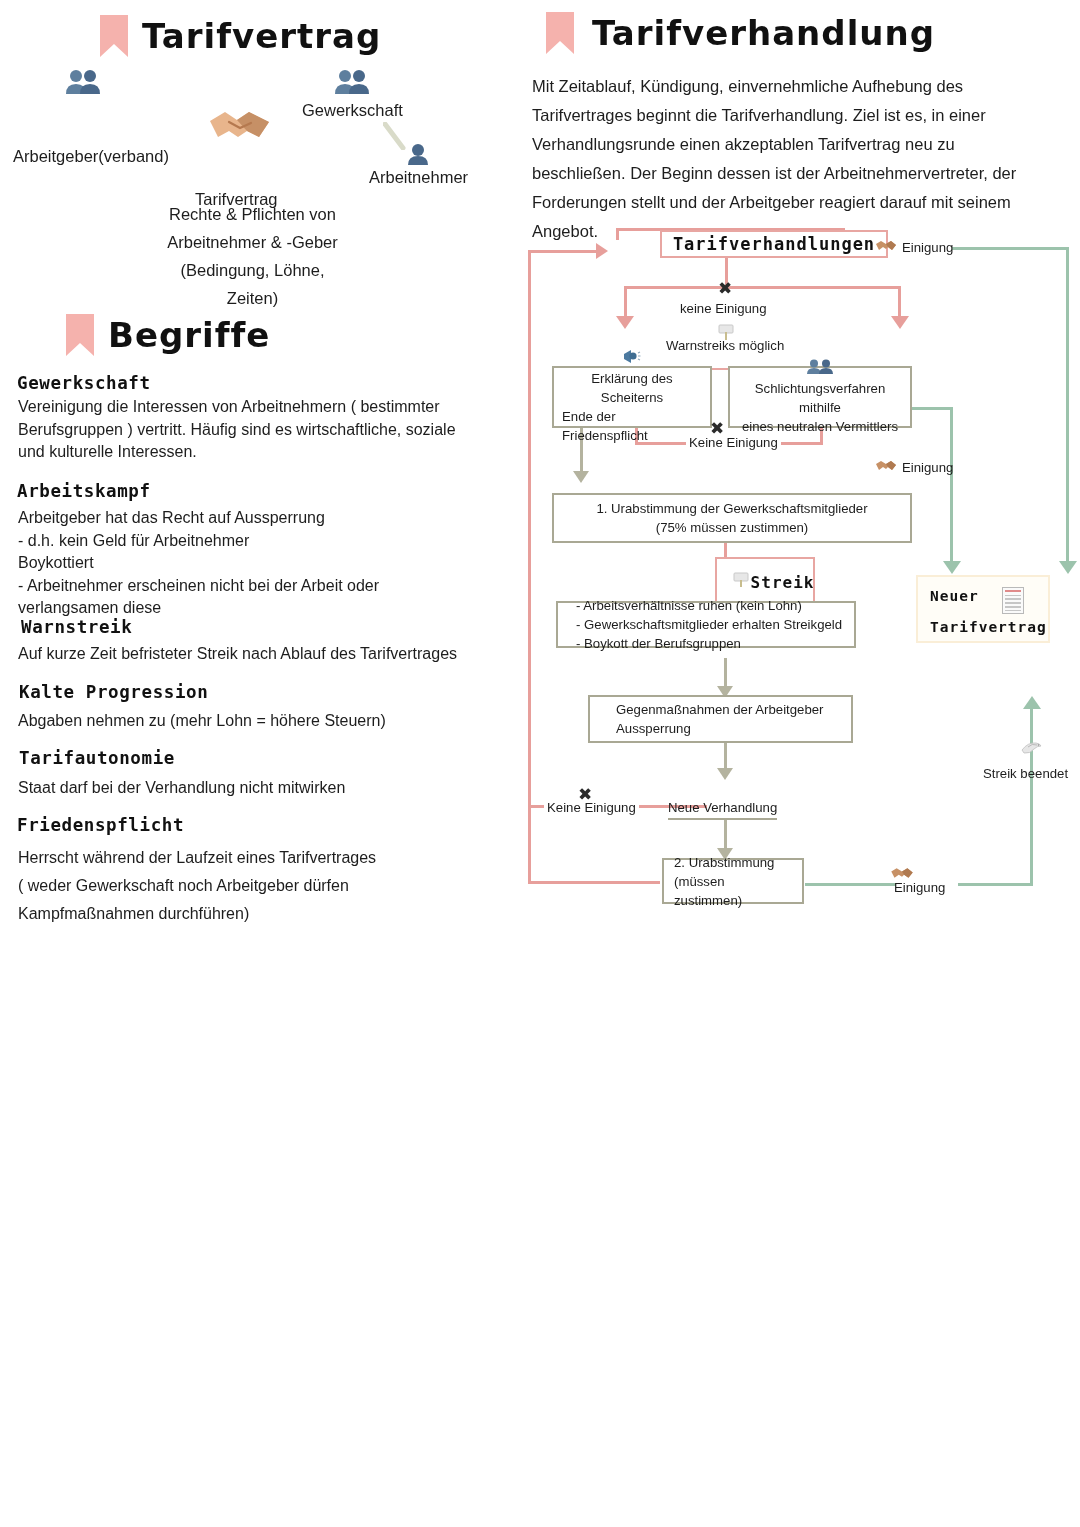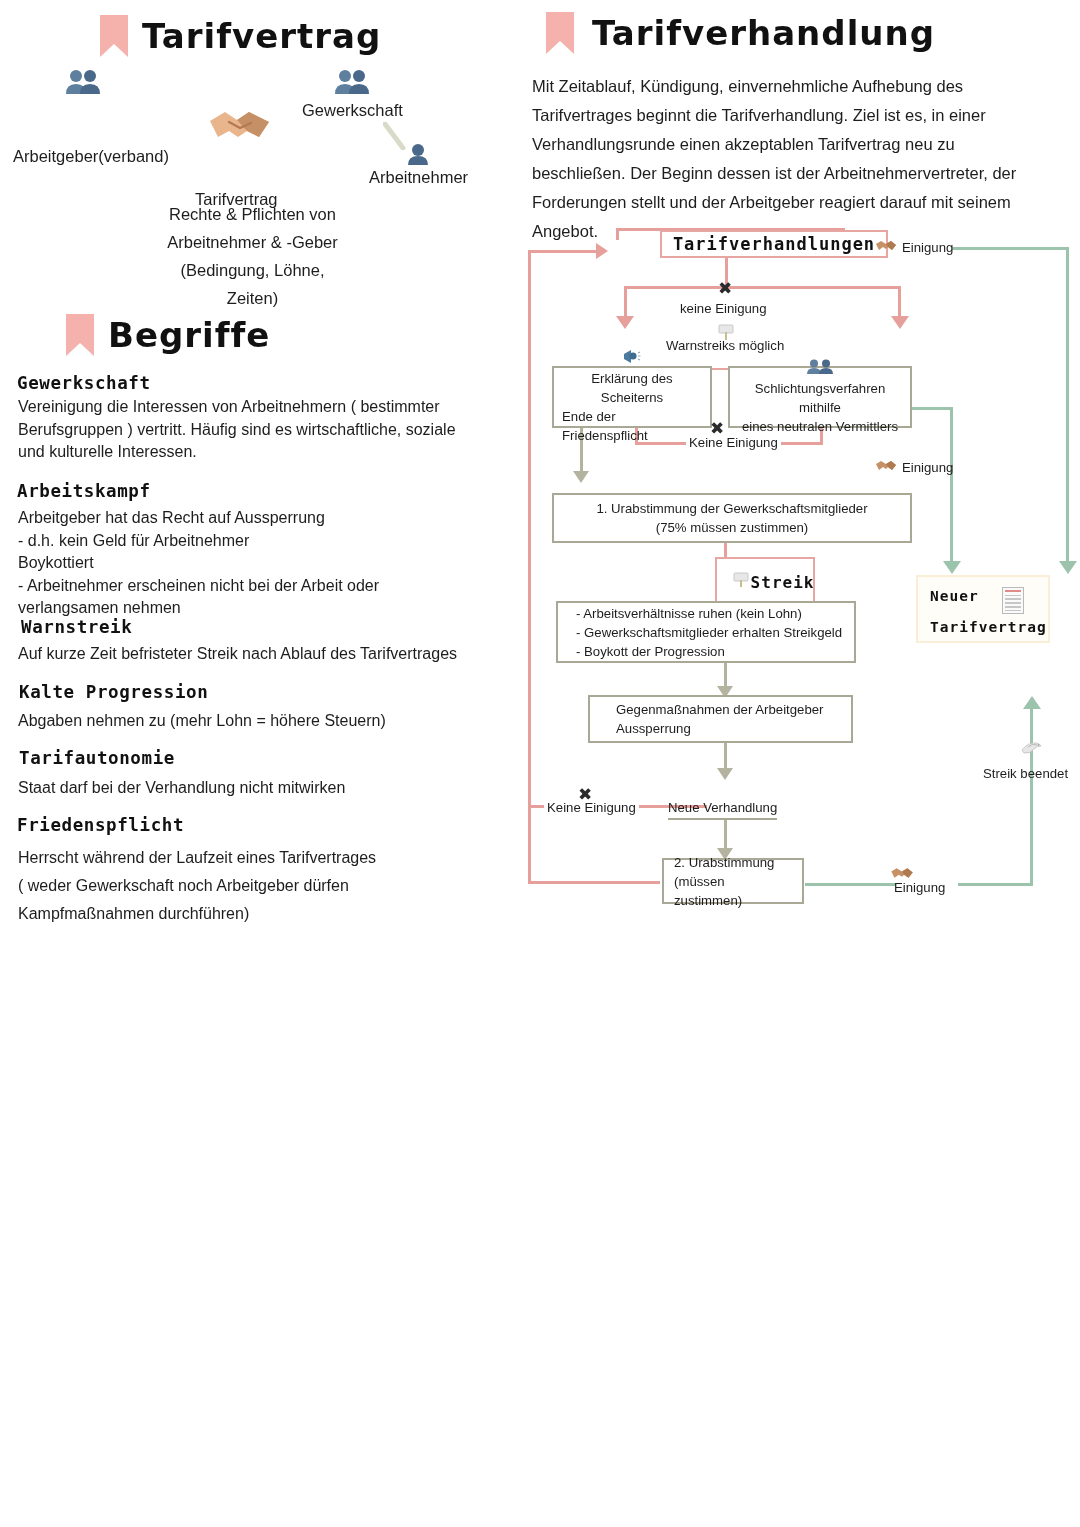--- a/index.html
+++ b/index.html
@@ -170,21 +170,21 @@
 
   <div class="abs term-h" style="left:17px;top:373px;">Gewerkschaft</div>
   <div class="abs term-b" style="left:18px;top:396px;width:450px;">Vereinigung die Interessen von Arbeitnehmern ( bestimmter Berufsgruppen ) vertritt. Häufig sind es wirtschaftliche, soziale und kulturelle Interessen.</div>
 
   <div class="abs term-h" style="left:17px;top:481px;">Arbeitskampf</div>
   <div class="abs term-b" style="left:18px;top:507px;width:470px;">
     <div>Arbeitgeber hat das Recht auf Aussperrung</div>
     <div>- d.h. kein Geld für Arbeitnehmer</div>
     <div>Boykottiert</div>
     <div>- Arbeitnehmer erscheinen nicht bei der Arbeit oder</div>
-    <div>verlangsamen nehmen</div>
+    <div>verlangsamen diese</div>
   </div>
 
   <div class="abs term-h" style="left:21px;top:617px;">Warnstreik</div>
   <div class="abs term-b" style="left:18px;top:643px;width:480px;">Auf kurze Zeit befristeter Streik nach Ablauf des Tarifvertrages</div>
 
   <div class="abs term-h" style="left:19px;top:682px;">Kalte Progression</div>
   <div class="abs term-b" style="left:18px;top:710px;width:470px;">Abgaben nehmen zu (mehr Lohn = höhere Steuern)</div>
 
   <div class="abs term-h" style="left:19px;top:748px;">Tarifautonomie</div>
   <div class="abs term-b" style="left:18px;top:777px;width:470px;">Staat darf bei der Verhandlung nicht mitwirken</div>
@@ -343,24 +343,24 @@
   <div class="node pinkbox" style="left:152px;top:329px;width:100px;height:50px;flex-direction:row;gap:1px;padding-left:16px;">
     <span>
       <svg width="18" height="16" viewBox="0 0 18 16">
         <rect x="2" y="1" width="14" height="8" rx="1" fill="#e7e7e7" stroke="#c9c9c9"></rect>
         <rect x="8" y="8" width="2" height="7" fill="#c8bd8e"></rect>
       </svg>
     </span>
     <span class="mono-b" style="font-size:16px;">Streik</span>
   </div>
 
-  <div class="node box" style="left:36px;top:373px;width:300px;height:62px;justify-content:center;padding-left:18px;">
+  <div class="node box" style="left:36px;top:373px;width:300px;height:47px;justify-content:center;padding-left:18px;">
     <div class="t">- Arbeitsverhältnisse ruhen (kein Lohn)</div>
     <div class="t">- Gewerkschaftsmitglieder erhalten Streikgeld</div>
-    <div class="t">- Boykott der Progression</div>
+    <div class="t">- Boykott der Berufsgruppen</div>
   </div>
 
   <div class="node box" style="left:68px;top:467px;width:265px;height:48px;justify-content:center;padding-left:26px;">
     <div class="t">Gegenmaßnahmen der Arbeitgeber</div>
     <div class="t">Aussperrung</div>
   </div>
 
   <div class="node" style="left:58px;top:558px;">
     <span class="xmark">✖</span>
   </div>

